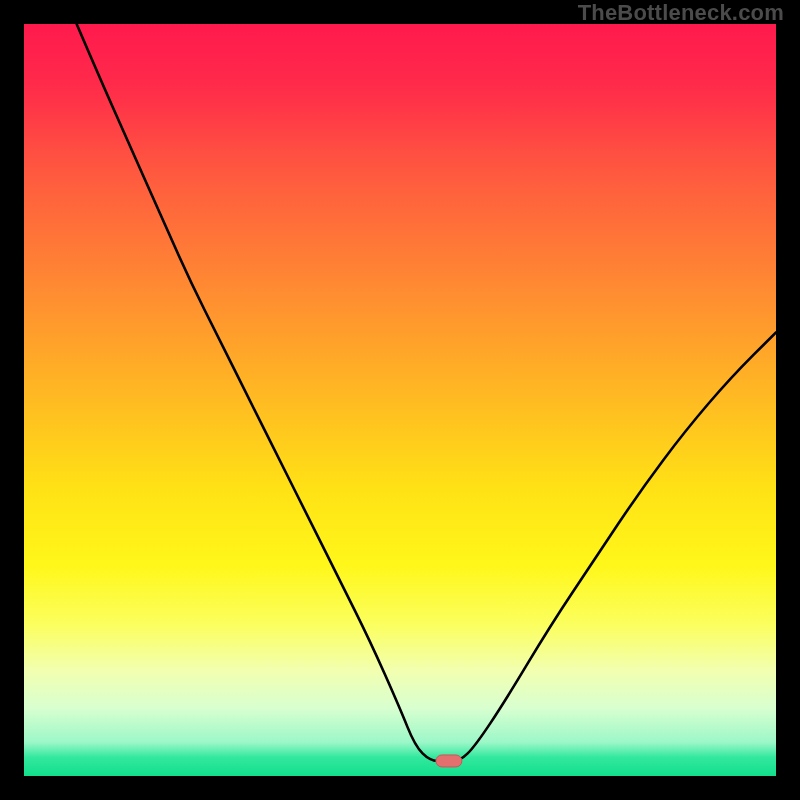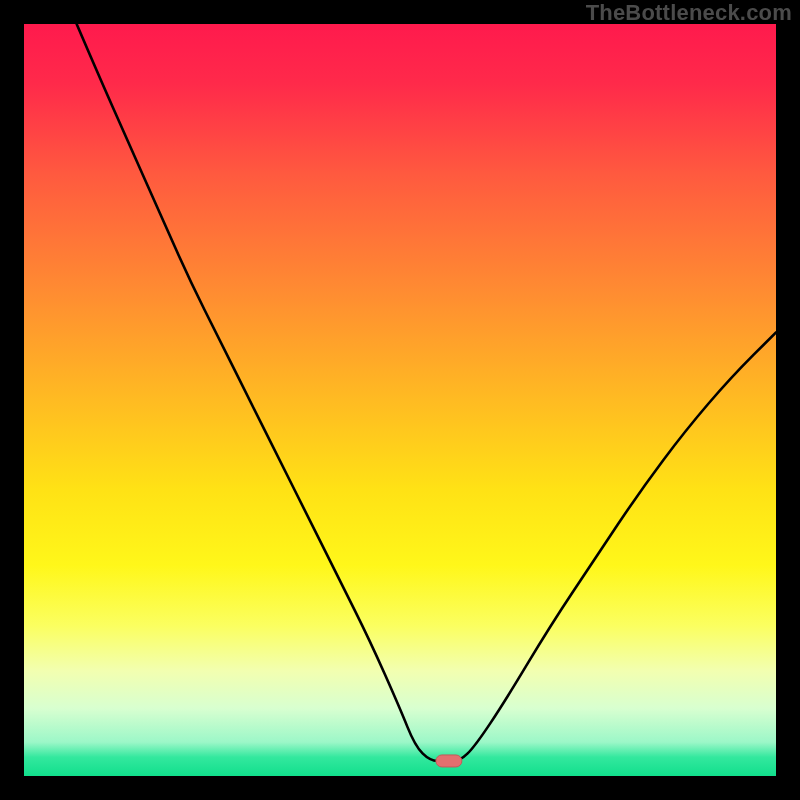--- a/index.html
+++ b/index.html
@@ -13,21 +13,21 @@
   }
   .outer {
     position: relative;
     width: 800px;
     height: 800px;
     background: #000;
   }
   .watermark {
     position: absolute;
     top: 0px;
-    right: 8px;
+    right: 16px;
     color: #4b4b4b;
     font-size: 22px;
     font-weight: 600;
     letter-spacing: 0.2px;
     z-index: 5;
   }
   .plot {
     position: absolute;
     left: 24px;
     top: 24px;

